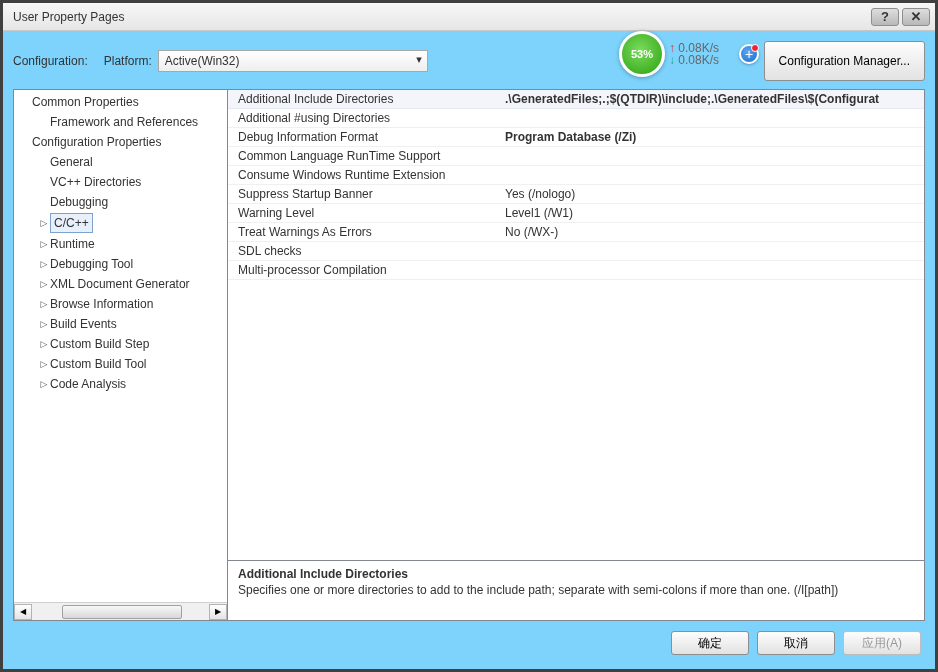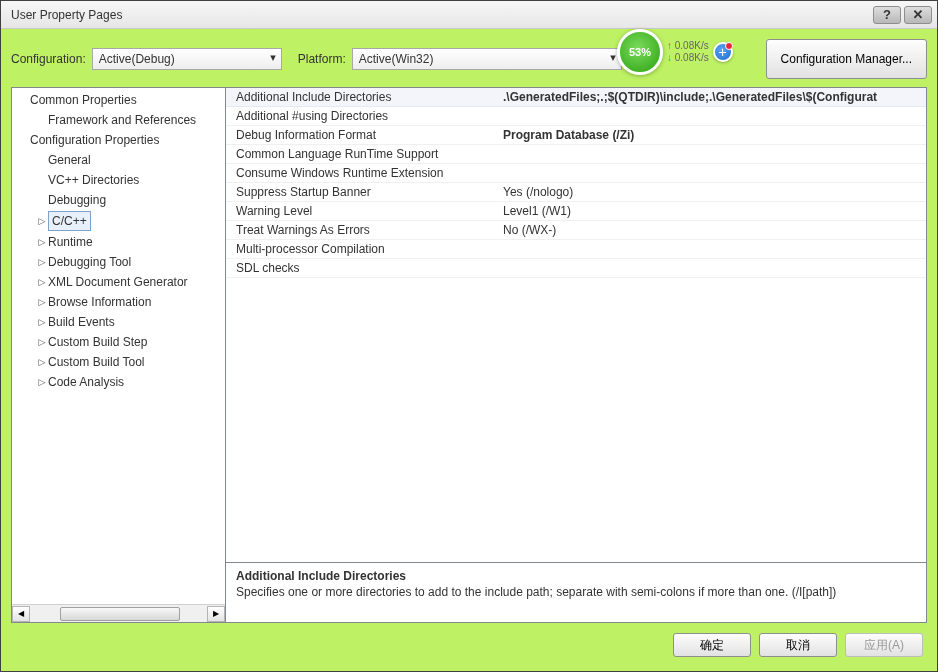--- a/index.html
+++ b/index.html
@@ -1,32 +1,32 @@
 <!DOCTYPE html>
 <html><head>
 <meta charset="utf-8">
 <style>
   * { box-sizing: border-box; margin: 0; padding: 0; font-family: "Segoe UI", Tahoma, sans-serif; }
   body { background: #e8e8e8; width: 938px; height: 672px; overflow: hidden; }
-  .window { width: 938px; height: 672px; background: #bef264; border: 1px solid #404040; display: flex; flex-direction: column; }
+  .window { width: 938px; height: 672px; background: #7dd3fc; border: 3px solid #404040; display: flex; flex-direction: column; }
   .titlebar { height: 28px; background: linear-gradient(to bottom, #f7f7f7, #e6e6e6); display: flex; align-items: center; padding: 0 2px 0 10px; border-bottom: 1px solid #c8c8c8; }
   .titlebar .title { font-size: 12px; color: #333; flex: 1; }
   .titlebar .win-btn { width: 28px; height: 18px; background: linear-gradient(to bottom, #dedede, #b8b8b8); border: 1px solid #8e8e8e; border-radius: 3px; display: flex; align-items: center; justify-content: center; color: #333; font-size: 13px; margin-right: 3px; cursor: pointer; font-weight: bold; }
   .titlebar .win-btn:first-of-type { font-family: Arial; }
   .body { flex: 1; display: flex; flex-direction: column; padding: 10px; position: relative; }
   .config-row { display: flex; align-items: center; gap: 6px; margin-bottom: 8px; font-size: 12px; color: #333; }
   .config-row label { }
   .dropdown { height: 22px; border: 1px solid #a8a8a8; background: linear-gradient(to bottom, #fff, #eee); padding: 0 22px 0 6px; display: flex; align-items: center; font-size: 12px; position: relative; cursor: pointer; }
   .dropdown::after { content: "▾"; position: absolute; right: 5px; top: 2px; font-size: 11px; color: #333; }
   .config-dd { width: 190px; }
   .platform-dd { width: 270px; }
   .config-mgr-btn { height: 40px; padding: 0 14px; border: 1px solid #8e8e8e; border-radius: 3px; background: linear-gradient(to bottom, #fdfdfd, #e2e2e2); font-size: 12px; cursor: pointer; }
   .overlay-widget { position: absolute; top: 2px; left: 616px; display: flex; align-items: center; height: 42px; z-index: 10; pointer-events: none; }
   .widget-circle { width: 46px; height: 46px; border-radius: 50%; background: radial-gradient(circle at 45% 40%, #7bdb5d, #2aa10f); border: 3px solid #fff; box-shadow: 0 1px 4px rgba(0,0,0,0.3); display: flex; align-items: center; justify-content: center; color: #fff; font-size: 11px; font-weight: bold; margin-right: 4px; }
-  .widget-stats { display: flex; flex-direction: column; font-size: 10px; color: #666; line-height: 12px; margin-right: 4px; }
+  .widget-stats { display: flex; flex-direction: column; font-size: 12px; color: #666; line-height: 12px; margin-right: 20px; }
   .widget-stats .up::before { content: "↑ "; color: #d33; }
   .widget-stats .dn::before { content: "↓ "; color: #2a9; }
   .widget-plus { width: 20px; height: 20px; border-radius: 50%; background: radial-gradient(circle at 40% 35%, #5aa5f0, #1a6dd0); color: #fff; display: flex; align-items: center; justify-content: center; font-size: 14px; border: 2px solid #fff; box-shadow: 0 1px 3px rgba(0,0,0,0.3); position: relative; }
   .widget-plus::after { content:""; position:absolute; top:-2px; right:-2px; width:6px; height:6px; border-radius:50%; background:#e23; border:1px solid #fff; }
   .main { flex: 1; display: flex; border: 1px solid #828790; }
   .tree { width: 214px; border-right: 1px solid #828790; background: #fff; overflow: hidden; display:flex; flex-direction:column; }
   .tree-body { flex:1; overflow:hidden; padding: 2px 0; font-size: 12px; color: #333; }
   .tree-item { padding: 1px 4px 1px 8px; line-height: 18px; display: flex; align-items: center; cursor: pointer; white-space: nowrap; }
   .tree-item.lvl1 { padding-left: 24px; }
   .tree-item .arrow { width: 12px; display: inline-block; text-align: center; font-size: 9px; color: #555; }
@@ -67,23 +67,20 @@
       <div class="widget-circle">53%</div>
       <div class="widget-stats">
         <span class="up">0.08K/s</span>
         <span class="dn">0.08K/s</span>
       </div>
       <div class="widget-plus">+</div>
     </div>
 
     <div class="config-row">
       <label>Configuration:</label>
-      <div class="dropdown config-dd">
-        <span>Active(Debug)</span>
-      </div>
       <label style="margin-left:10px;">Platform:</label>
       <div class="dropdown platform-dd">
         <span>Active(Win32)</span>
       </div>
       <div style="flex:1"></div>
       <button class="config-mgr-btn">Configuration Manager...</button>
     </div>
 
     <div class="main">
 
@@ -187,25 +184,25 @@
             </div>
             <div class="grid-row">
               <div class="name">Warning Level</div>
               <div class="value">Level1 (/W1)</div>
             </div>
             <div class="grid-row">
               <div class="name">Treat Warnings As Errors</div>
               <div class="value">No (/WX-)</div>
             </div>
             <div class="grid-row">
+              <div class="name">SDL checks</div>
+              <div class="value"></div>
+            </div>
+            <div class="grid-row">
               <div class="name">Multi-processor Compilation</div>
-              <div class="value"></div>
-            </div>
-            <div class="grid-row">
-              <div class="name">SDL checks</div>
               <div class="value"></div>
             </div>
           </div>
         <div class="desc">
           <div class="hdr">Additional Include Directories</div>
           <div class="txt">Specifies one or more directories to add to the include path; separate with semi-colons if more than one.     (/I[path])</div>
         </div>
       </div>
 
     </div>

